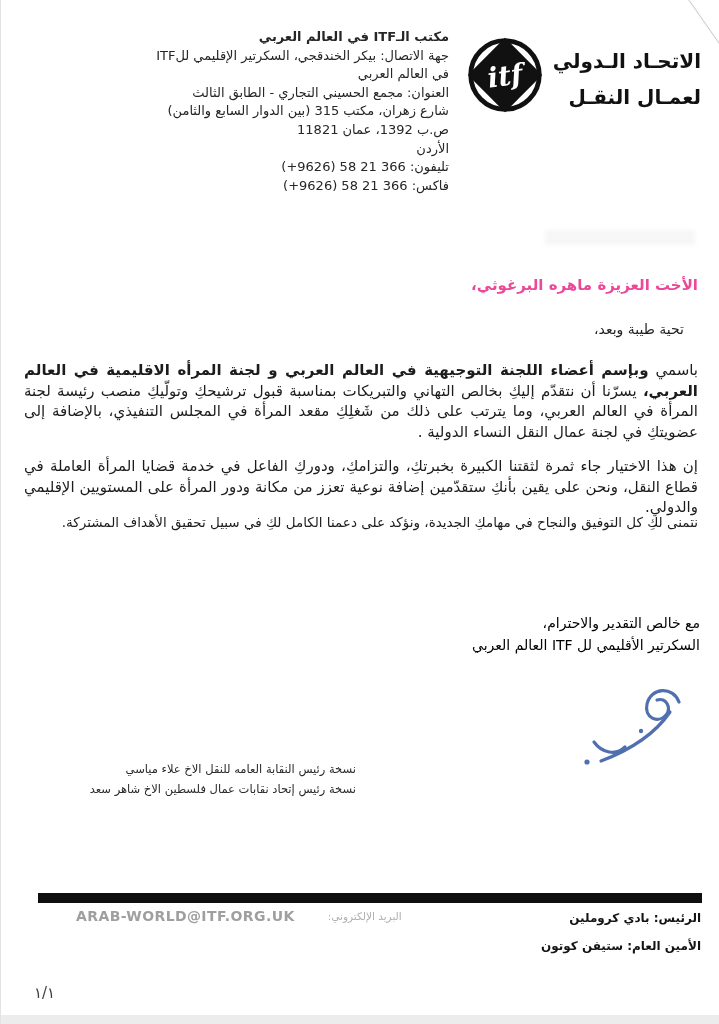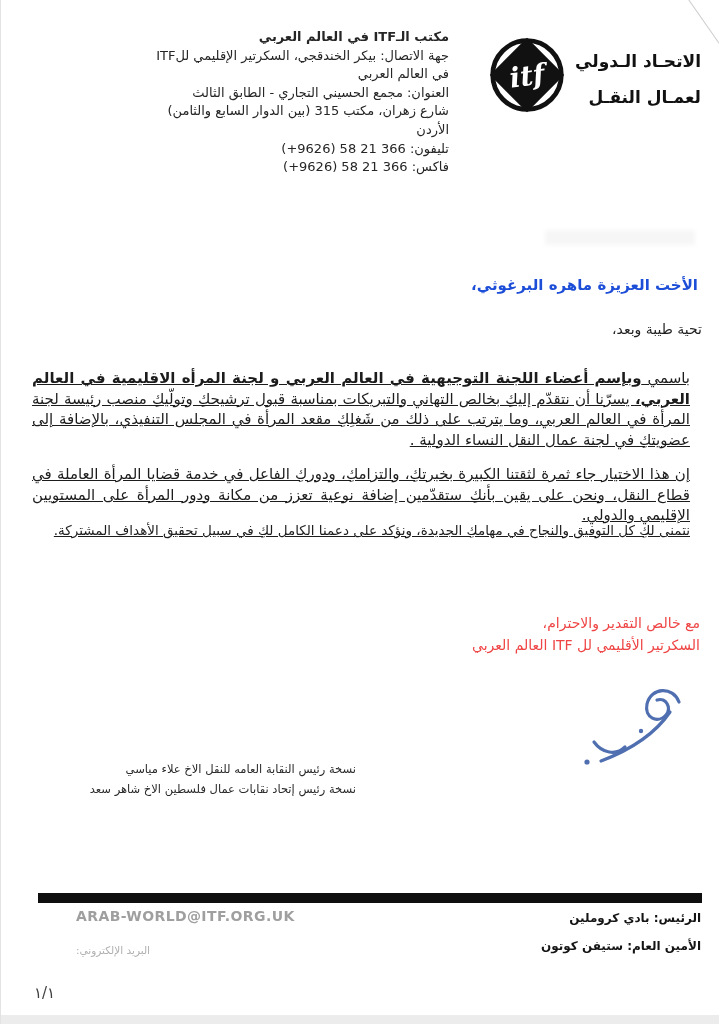--- a/index.html
+++ b/index.html
@@ -10,57 +10,58 @@
   }
   
   .header-contact{
     position:absolute;top:28px;right:271px;width:430px;
     direction:rtl;text-align:right;font-size:13px;line-height:18.6px;color:#262626;
   }
   .header-contact .hc-title{font-weight:bold;}
   .ltr-num{direction:ltr;unicode-bidi:isolate;display:inline-block;}
   
   .logo-block{position:absolute;top:33px;right:19px;width:185px;direction:rtl;display:flex;gap:8px;}
-  .org-name{font-weight:bold;font-size:17px;line-height:36px;text-align:right;white-space:nowrap;color:#111;padding-top:10px;}
+  .org-name{font-weight:bold;font-size:20px;line-height:36px;text-align:right;white-space:nowrap;color:#111;padding-top:10px;}
   .itf-logo{flex:0 0 auto;margin-top:2px;}
   
   .fold{position:absolute;top:14px;right:-22px;width:86px;height:1px;background:#cdcdcd;transform:rotate(55deg);}
   .erased{position:absolute;top:230px;right:25px;width:150px;height:15px;background:rgba(170,170,170,0.10);filter:blur(2px);border-radius:2px;}
   .bottom-strip{position:absolute;left:0;right:0;bottom:0;height:9px;background:#ececec;}
   
-  .greeting{position:absolute;top:276px;right:22px;direction:rtl;font-weight:bold;font-size:15px;color:#1d4ed8;}
-  .salutation{position:absolute;top:321px;right:18px;direction:rtl;font-size:14px;}
-  .para{position:absolute;left:19px;right:18px;direction:rtl;text-align:justify;font-size:15px;line-height:20.6px;color:#1c1c1c;margin:12px;text-decoration:underline;}
+  .greeting{position:absolute;top:276px;right:22px;direction:rtl;font-weight:bold;font-size:15px;color:#ec4899;}
+  .salutation{position:absolute;top:321px;right:36px;direction:rtl;font-size:14px;}
+  .para{position:absolute;left:19px;right:18px;direction:rtl;text-align:justify;font-size:15px;line-height:20.6px;color:#1c1c1c;margin:4px;}
   .para-1{top:356px;}
   .para-2{top:452px;}
   .para-3{top:508px;white-space:nowrap;font-size:13.5px;}
-  .closing{position:absolute;top:612px;right:20px;direction:rtl;text-align:right;font-size:14px;line-height:22px;color:#ef4444;}
+  .closing{position:absolute;top:612px;right:20px;direction:rtl;text-align:right;font-size:14px;line-height:22px;color:#000000;}
   .signature{position:absolute;top:676px;right:34px;}
   .cc{position:absolute;top:760px;right:364px;direction:rtl;text-align:right;font-size:11.5px;line-height:19.5px;color:#2a2a2a;white-space:nowrap;}
   
   .footer-bar{position:absolute;top:893px;left:37px;width:664px;height:10px;background:#0f0f0f;}
-  .footer-email{position:absolute;top:908px;left:75px;display:flex;align-items:flex-start;gap:20px;flex-direction:column;}
+  .footer-email{position:absolute;top:908px;left:75px;display:flex;align-items:center;gap:2px;}
   .footer-email .email{font-size:14px;font-weight:bold;letter-spacing:0.4px;color:#9f9f9f;}
-  .footer-email .email-label{font-size:10.5px;color:#b0b0b0;direction:rtl;unicode-bidi:isolate;}
+  .footer-email .email-label{font-size:10.5px;color:#b0b0b0;direction:rtl;unicode-bidi:isolate;margin-left:31px;}
   .footer-names{position:absolute;top:904px;right:19px;direction:rtl;text-align:right;font-size:12px;line-height:28px;font-weight:bold;color:#141414;margin-left:24px;}
   .page-number{position:absolute;top:984px;left:33px;font-size:15px;color:#404040;direction:ltr;}
 </style>
 </head>
 <body>
 
 <div class="page">
 
   <div class="fold"></div>
 
   <div class="header-contact">
     <div class="hc-title">مكتب الـITF في العالم العربي</div>
     <div>جهة الاتصال: بيكر الخندقجي، السكرتير الإقليمي للITF</div>
     <div>في العالم العربي</div>
     <div>العنوان: مجمع الحسيني التجاري - الطابق الثالث</div>
     <div>شارع زهران، مكتب 315 (بين الدوار السابع والثامن)</div>
+    <div>ص.ب 1392، عمان 11821</div>
     <div>الأردن</div>
     <div>
       <span>تليفون:</span>
       <span class="ltr-num">(+9626) 58 21 366</span>
     </div>
     <div>
       <span>فاكس:</span>
       <span class="ltr-num">(+9626) 58 21 366</span>
     </div>
   </div>

